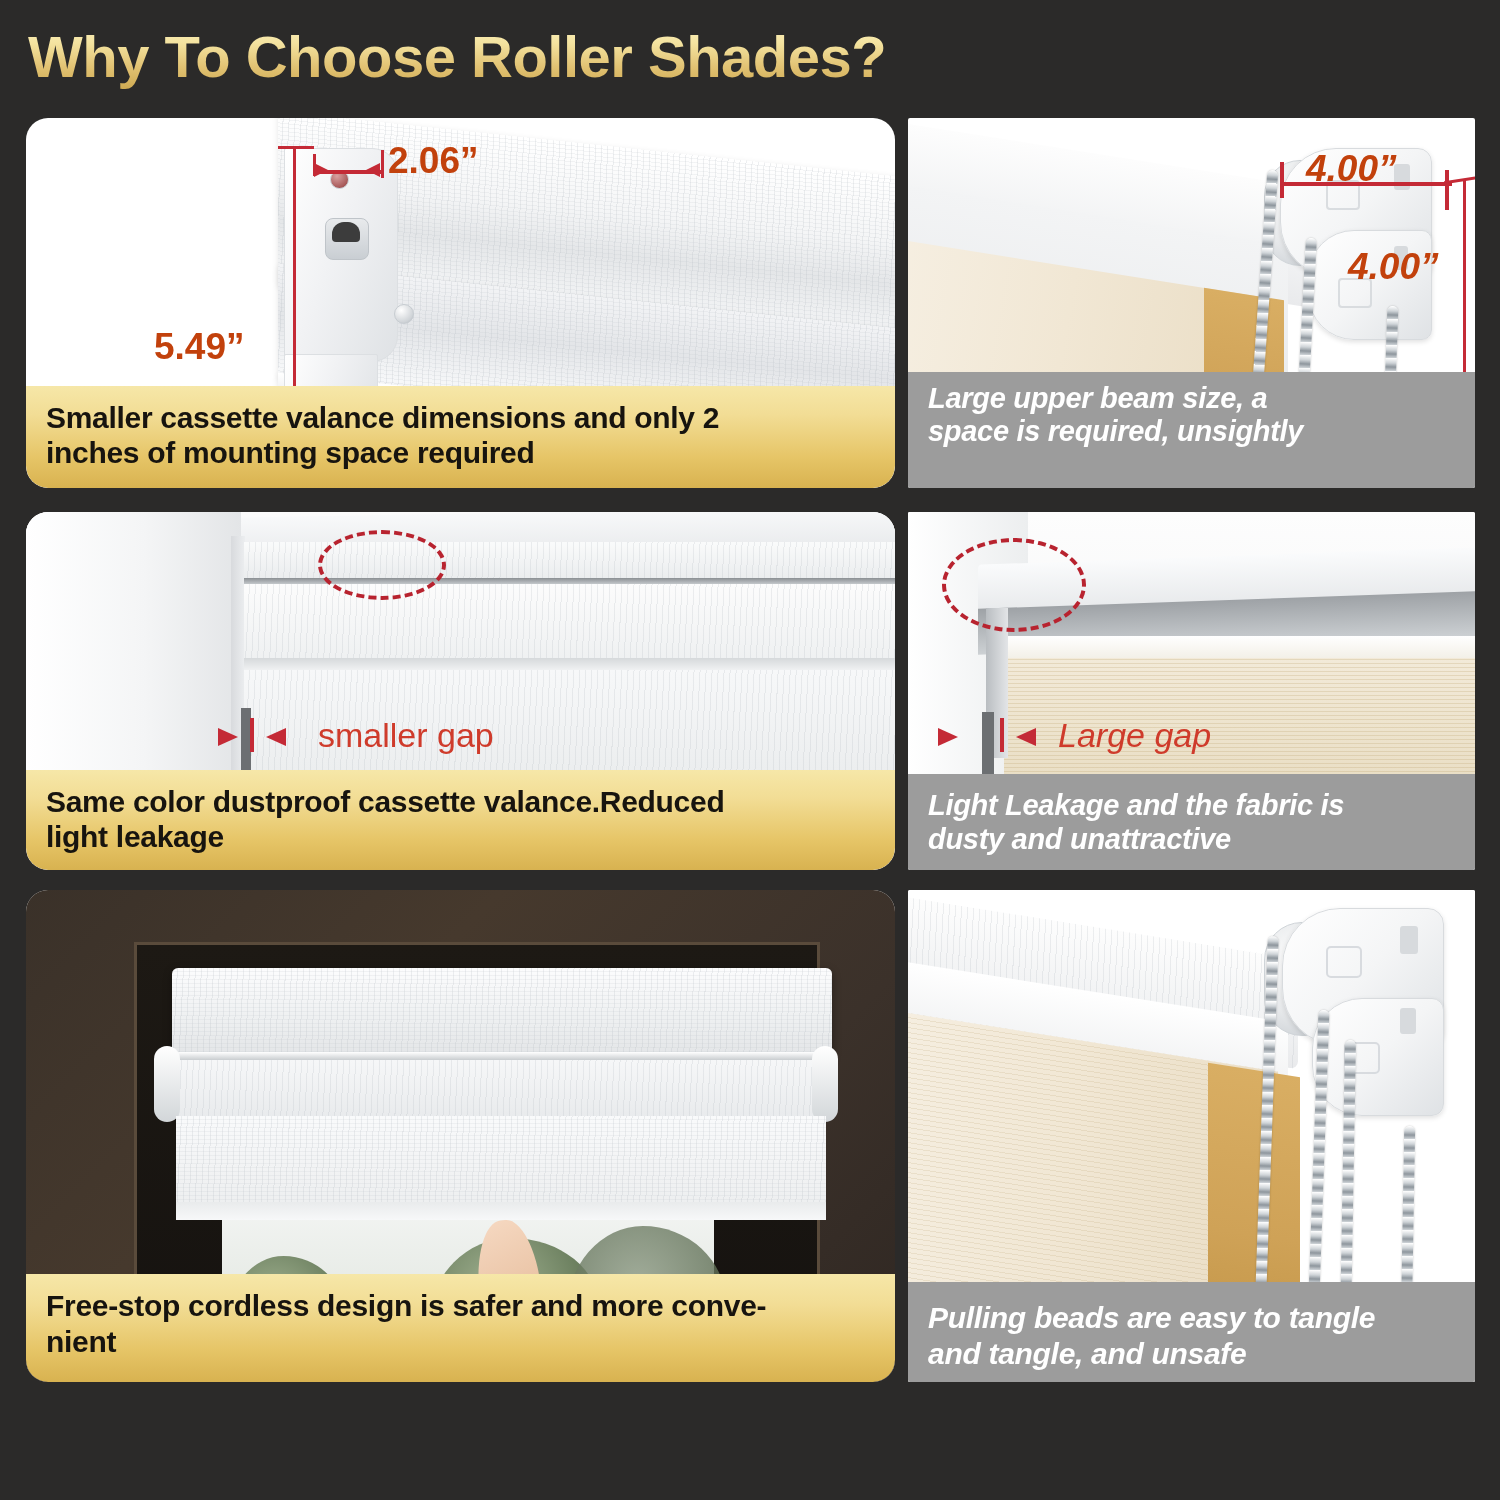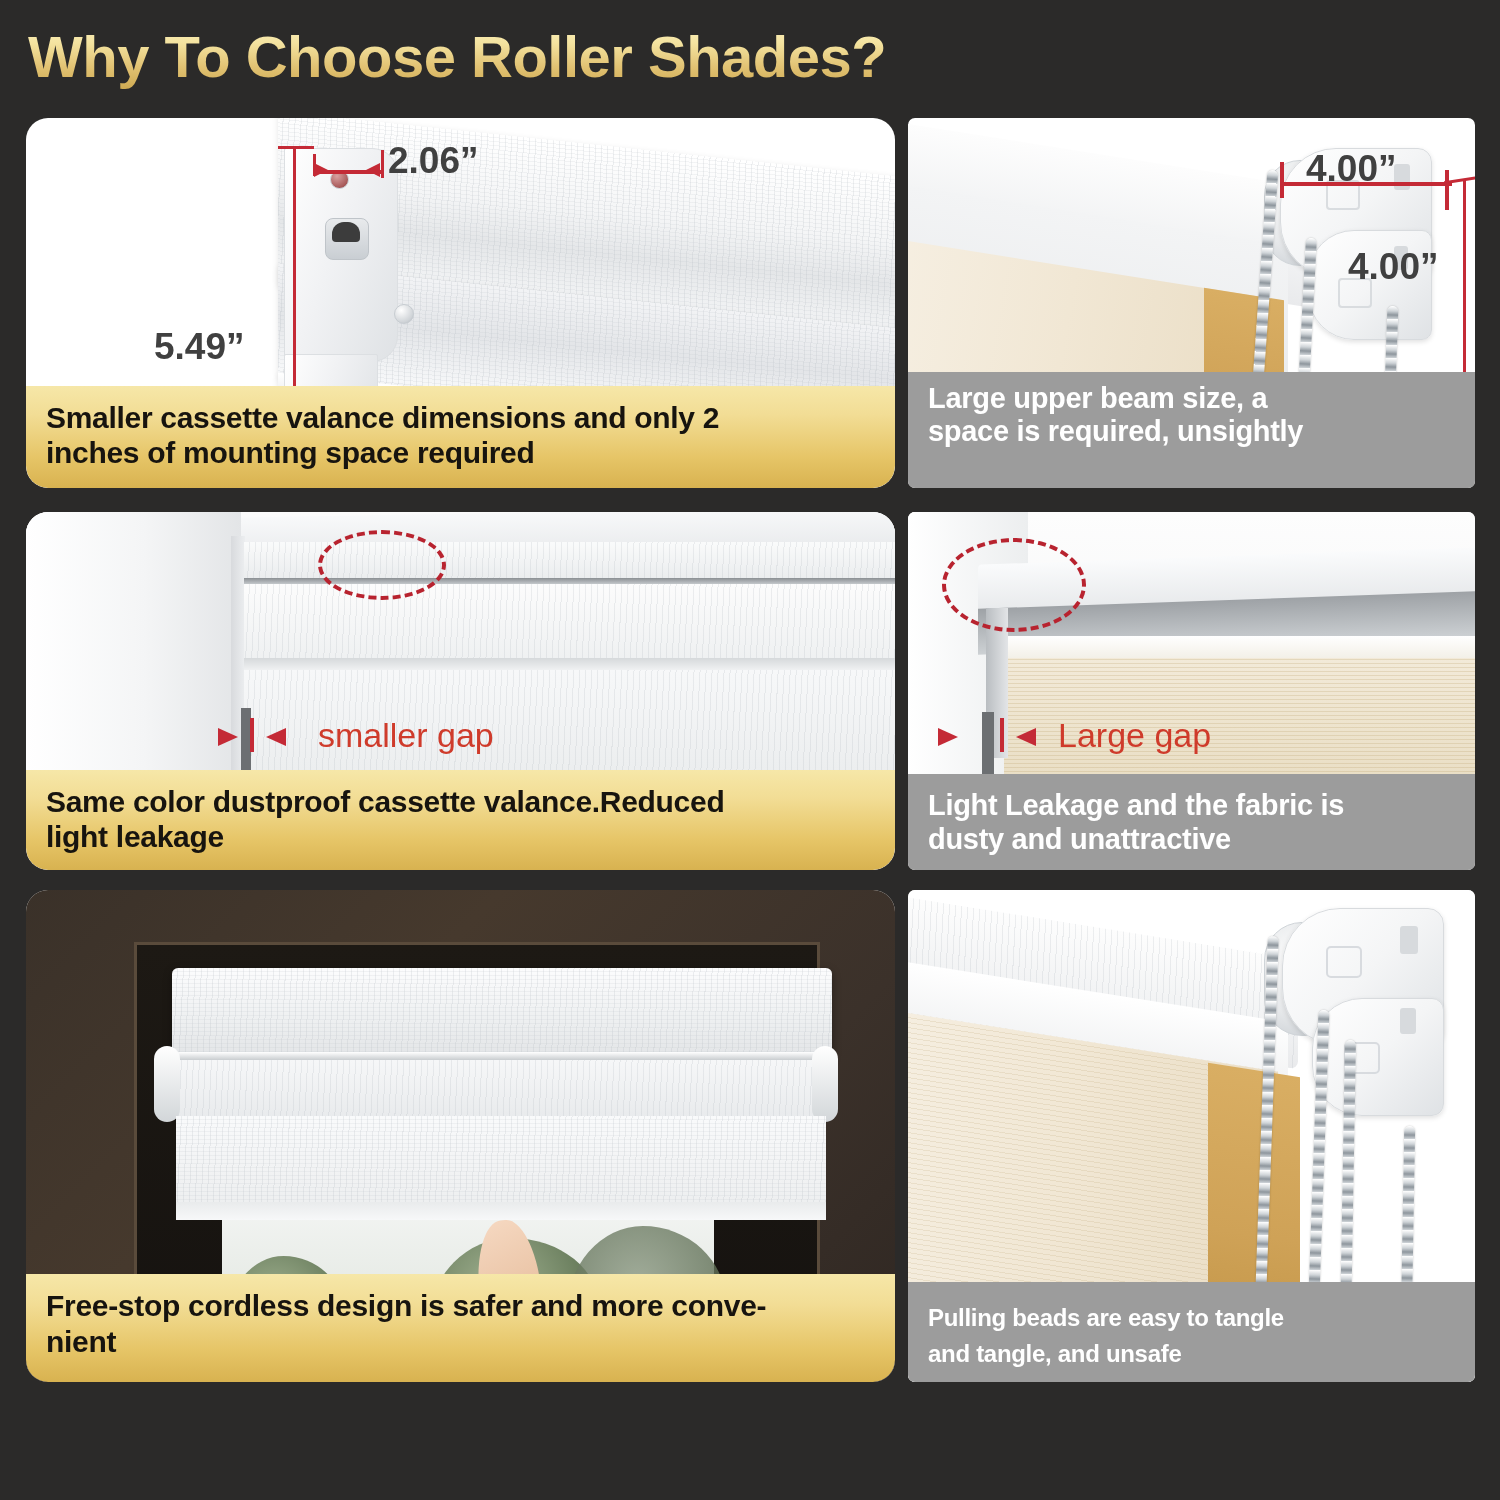--- a/index.html
+++ b/index.html
@@ -16,21 +16,21 @@
     font-size:58px;font-weight:bold;line-height:78px;letter-spacing:-0.5px;
     background:linear-gradient(180deg,#fdf3c6 0%,#f4e3a0 32%,#e2c374 62%,#c9a247 100%);
     -webkit-background-clip:text;background-clip:text;color:transparent;
     -webkit-text-fill-color:transparent;
     white-space:nowrap;
   }
 
   
   .panel{position:absolute;overflow:hidden;background:#fff;}
   .panel.left{border-radius:22px;}
-  .panel.right{border-radius:7px;}
+  .panel.right{border-radius:2px;font-style:italic;}
 
   #panel-r1c1{left:26px;  top:118px; width:869px; height:370px;}
   #panel-r1c2{left:908px; top:118px; width:567px; height:370px;}
   #panel-r2c1{left:26px;  top:512px; width:869px; height:358px;}
   #panel-r2c2{left:908px; top:512px; width:567px; height:358px;}
   #panel-r3c1{left:26px;  top:890px; width:869px; height:492px;}
   #panel-r3c2{left:908px; top:890px; width:567px; height:492px;}
 
   .photo{position:absolute;left:0;top:0;right:0;bottom:0;}
 
@@ -50,25 +50,25 @@
   .caption.gray{
     background:#9c9c9c;color:#ffffff;
   }
   .cap-line{display:block;white-space:nowrap;}
 
   #cap-r1c1{height:102px;font-size:30px;line-height:35px;}
   #cap-r1c2{height:116px;font-size:29px;line-height:33px;padding-top:10px;}
   #cap-r2c1{height:100px;font-size:30px;line-height:35px;}
   #cap-r2c2{height:96px; font-size:29px;line-height:34px;padding-top:14px;}
   #cap-r3c1{height:108px;font-size:30px;line-height:36px;}
-  #cap-r3c2{height:100px;font-size:24px;line-height:36px;padding-top:18px;}
+  #cap-r3c2{height:100px;font-size:30px;line-height:36px;padding-top:18px;}
 
   
   .dim-label{
-    position:absolute;color:#404040;font-weight:bold;white-space:nowrap;
+    position:absolute;color:#c2410c;font-weight:bold;white-space:nowrap;
   }
   .dim-line{position:absolute;background:#c42a36;}
   .dashed-ellipse{
     position:absolute;border:4px dashed #b8232f;border-radius:50%;
   }
   .arrow-left,.arrow-right{
     position:absolute;width:0;height:0;
     border-top:9px solid transparent;border-bottom:9px solid transparent;
   }
   .arrow-right{border-left:20px solid #c42a36;}

